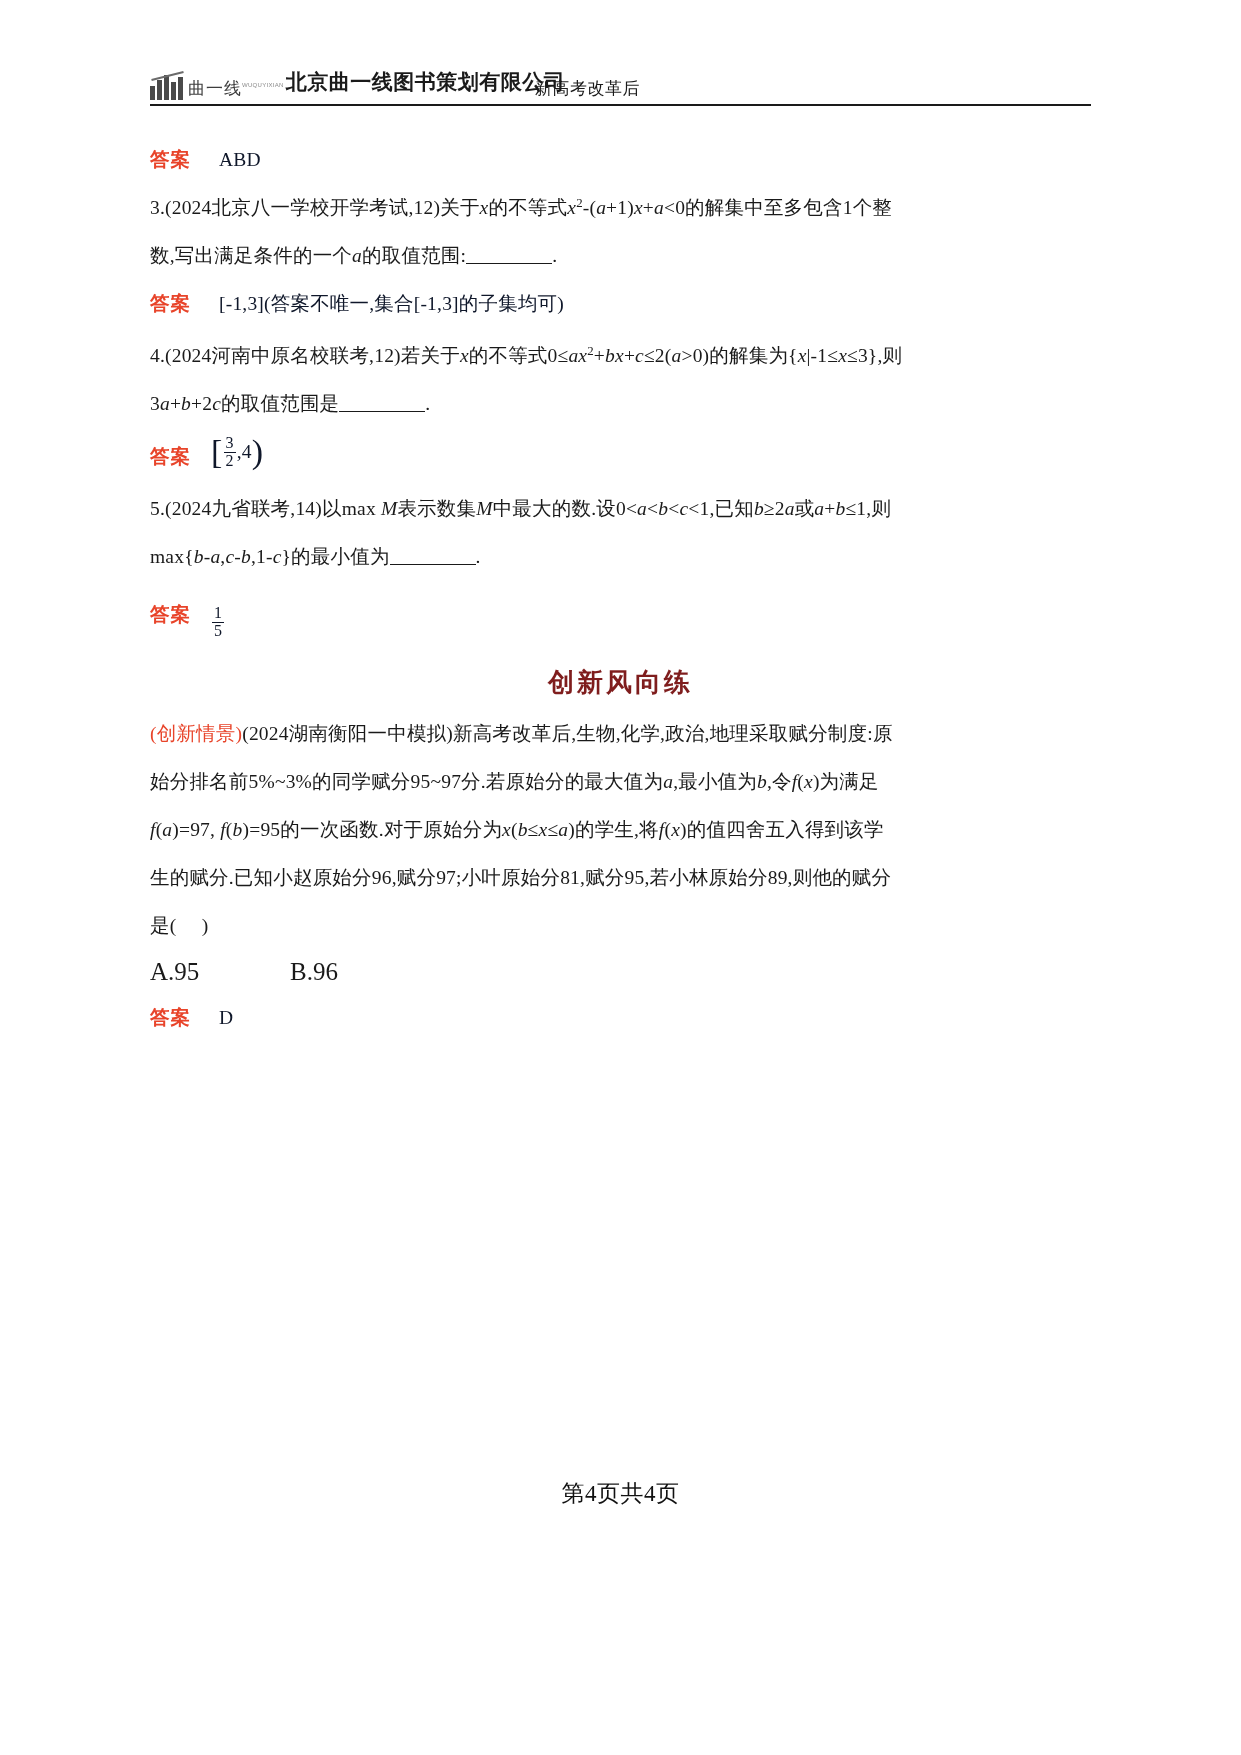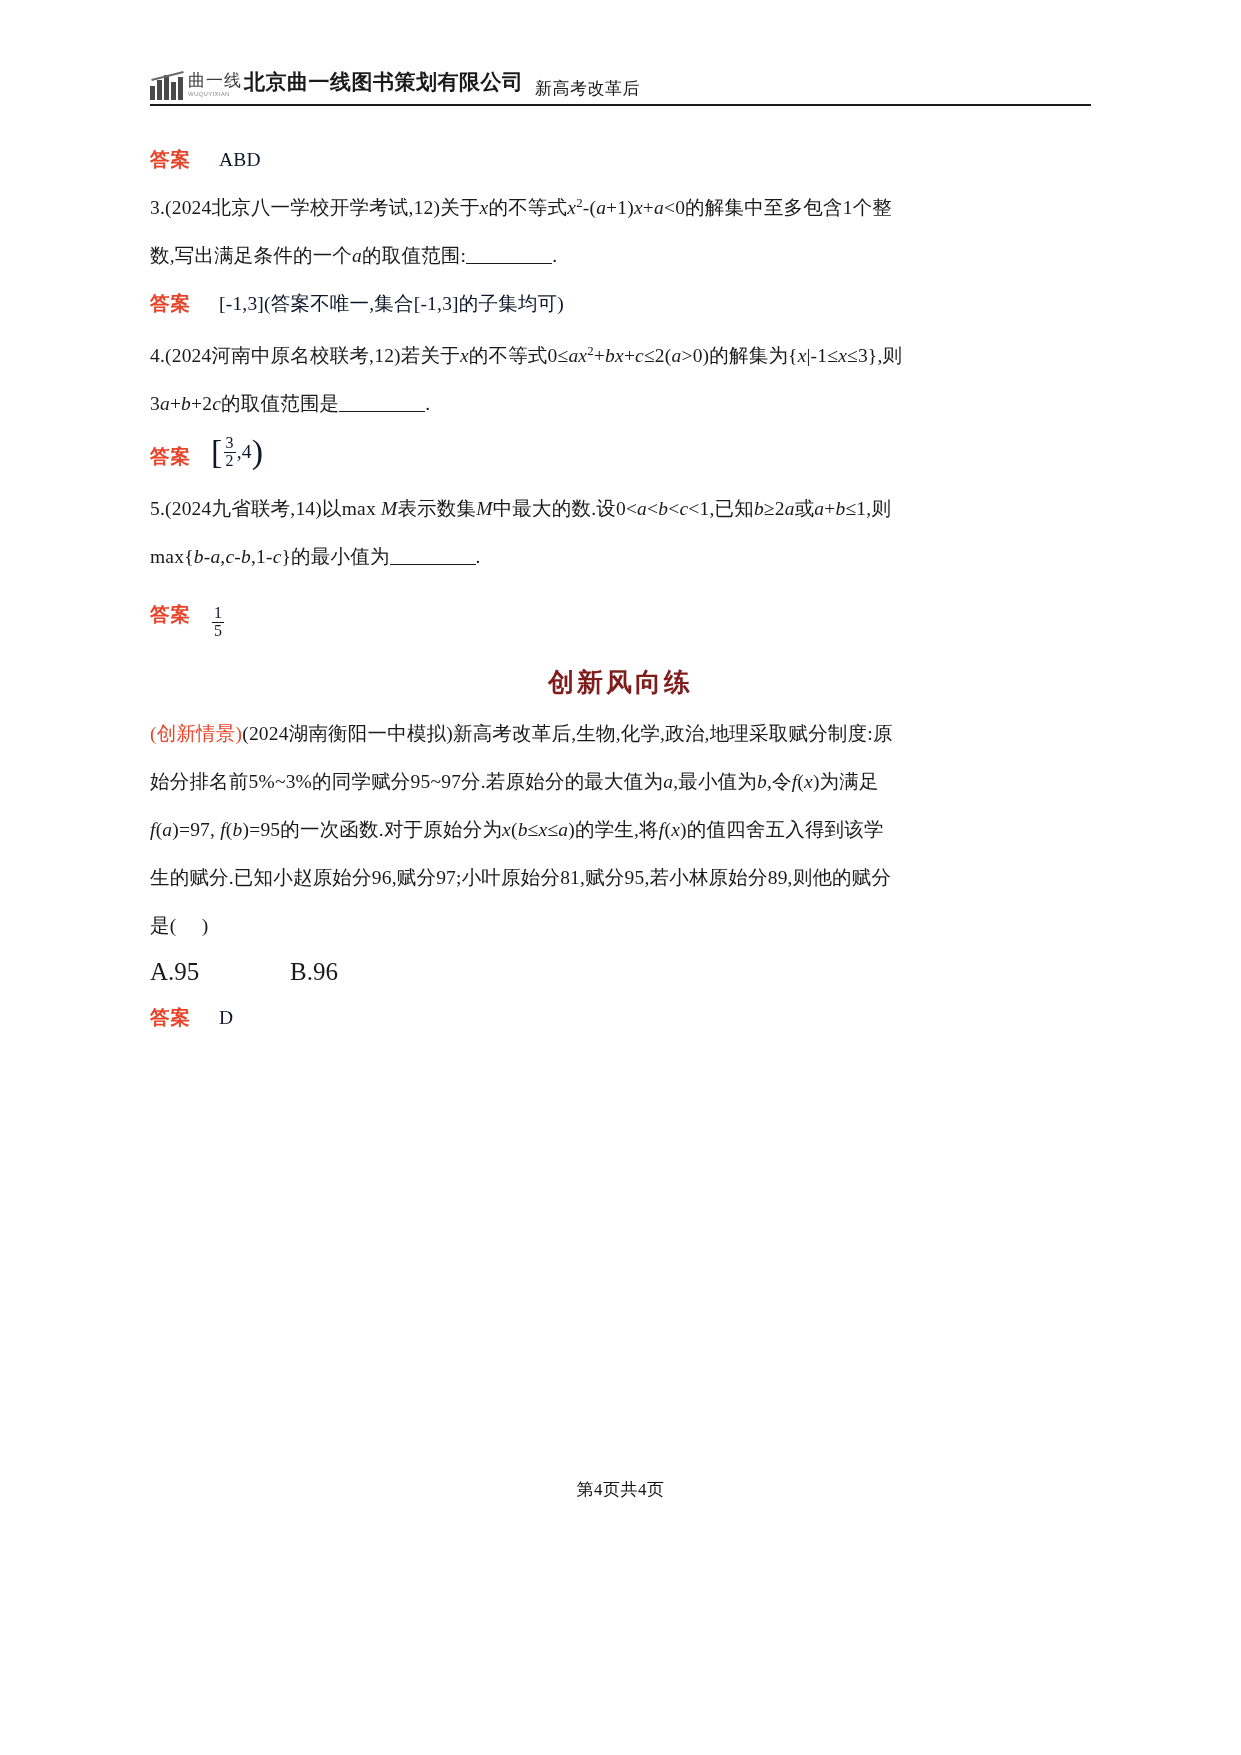--- a/index.html
+++ b/index.html
@@ -61,21 +61,21 @@
     position: absolute;
     left: 1px;
     top: 3px;
     width: 33px;
     height: 2px;
     background: #6b6b6b;
     transform: rotate(-14deg);
   }
   .logo-text {
     display: flex;
-    flex-direction: column;
+    flex-direction: row;
     justify-content: flex-end;
     line-height: 1;
     padding-bottom: 3px;
   }
   .logo-cn {
     font-family: "Liberation Serif", serif;
     font-size: 17px;
     letter-spacing: 1px;
     color: #3d3d3d;
   }
@@ -191,21 +191,21 @@
   }
   .choices .c1 { width: 140px; }
 
   
   .footer {
     position: absolute;
     left: 0;
     top: 1478px;
     width: 1241px;
     text-align: center;
-    font-size: 17px;
+    font-size: 23px;
     letter-spacing: 0.5px;
     color: #111;
   }
 </style>
 </head>
 <body>
 
 <div class="page">
 
   <div class="header">

